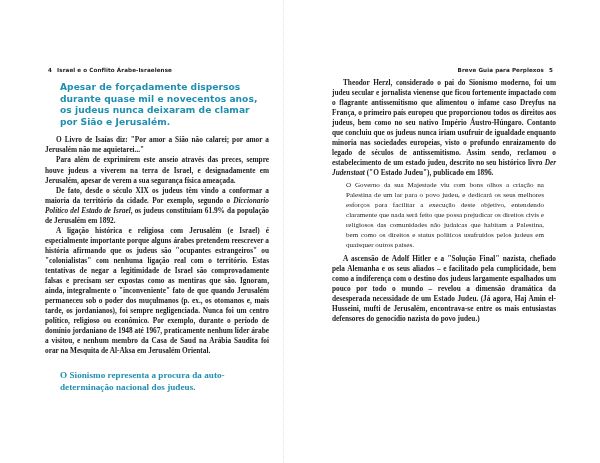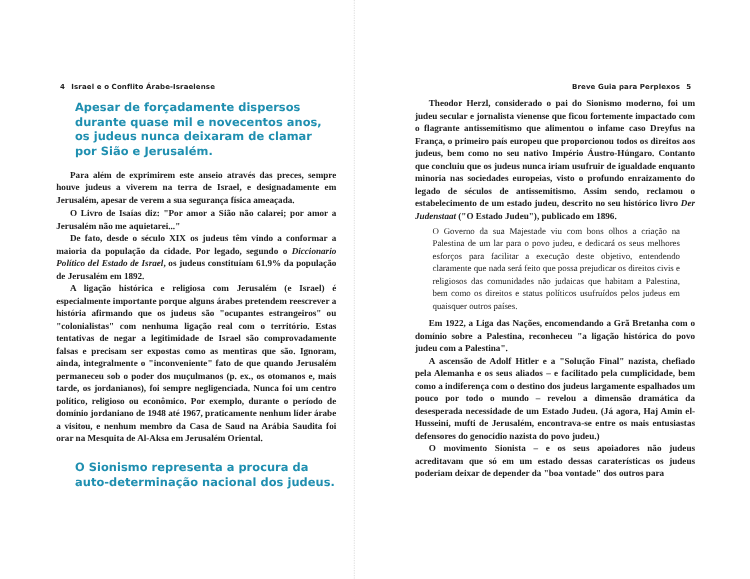--- a/index.html
+++ b/index.html
@@ -21,53 +21,51 @@
     font-family: "Liberation Serif", "DejaVu Serif", serif; font-size: 7.3px; line-height: 10.05px;
     color: #222; text-align: justify;
   }
   .page.left .body { top: 42px; }
   .page.right .body { top: 38px; }
   .body p { margin: 0; text-indent: 11px; font-weight: bold; }
   .h2 {
     font-family: "DejaVu Sans", sans-serif; font-weight: bold; color: #1f8fb0;
     font-size: 9.1px; line-height: 11.6px; margin: 0 0 7px 15px; text-align: left; letter-spacing: 0.05px;
   }
-  .h2.second { margin-top: 14px; margin-bottom: 9px; }
+  .h2.second { margin-top: 14px; margin-bottom: 9px; font-family: Liberation Serif, serif; }
   em { font-style: italic; }
   blockquote {
     margin: 3px 12px 3px 14px; padding: 0; font-size: 7.1px; line-height: 9.9px; text-align: justify;
   }
 </style>
 </head>
 <body>
 
 <div class="spread">
   <div class="gutter"></div>
 
   <div class="page left">
     <div class="running-head">
       <span class="num">4</span>
       <span>Israel e o Conflito Árabe-Israelense</span>
     </div>
     <div class="body">
       <div class="h2">Apesar de forçadamente dispersos durante quase mil e novecentos anos, os judeus nunca deixaram de clamar por Sião e Jerusalém.</div>
+      <p>O Livro de Isaías diz: "Por amor a Sião não calarei; por amor a Jerusalém não me aquietarei..."</p>
       <p>Para além de exprimirem este anseio através das preces, sempre houve judeus a viverem na terra de Israel, e designadamente em Jerusalém, apesar de verem a sua segurança física ameaçada.</p>
-      <p>O Livro de Isaías diz: "Por amor a Sião não calarei; por amor a Jerusalém não me aquietarei..."</p>
-      <p><span>De fato, desde o século XIX os judeus têm vindo a conformar a maioria da população da cidade. Por legado, segundo o </span><em>Diccionario Político del Estado de Israel</em><span>, os judeus constituíam 61.9% da população de Jerusalém em 1892.</span></p>
+      <p><span>De fato, desde o século XIX os judeus têm vindo a conformar a maioria da território da cidade. Por exemplo, segundo o </span><em>Diccionario Político del Estado de Israel</em><span>, os judeus constituíam 61.9% da população de Jerusalém em 1892.</span></p>
       <p>A ligação histórica e religiosa com Jerusalém (e Israel) é especialmente importante porque alguns árabes pretendem reescrever a história afirmando que os judeus são "ocupantes estrangeiros" ou "colonialistas" com nenhuma ligação real com o território. Estas tentativas de negar a legitimidade de Israel são comprovadamente falsas e precisam ser expostas como as mentiras que são. Ignoram, ainda, integralmente o "inconveniente" fato de que quando Jerusalém permaneceu sob o poder dos muçulmanos (p. ex., os otomanos e, mais tarde, os jordanianos), foi sempre negligenciada. Nunca foi um centro político, religioso ou econômico. Por exemplo, durante o período de domínio jordaniano de 1948 até 1967, praticamente nenhum líder árabe a visitou, e nenhum membro da Casa de Saud na Arábia Saudita foi orar na Mesquita de Al-Aksa em Jerusalém Oriental.</p>
       <div class="h2 second">O Sionismo representa a procura da auto-determinação nacional dos judeus.</div>
     </div>
   </div>
 
   <div class="page right">
     <div class="running-head">
       <span>Breve Guia para Perplexos</span>
       <span class="num">5</span>
     </div>
     <div class="body">
       <p><span>Theodor Herzl, considerado o pai do Sionismo moderno, foi um judeu secular e jornalista vienense que ficou fortemente impactado com o flagrante antissemitismo que alimentou o infame caso Dreyfus na França, o primeiro país europeu que proporcionou todos os direitos aos judeus, bem como no seu nativo Império Áustro-Húngaro. Contanto que concluiu que os judeus nunca iriam usufruir de igualdade enquanto minoria nas sociedades europeias, visto o profundo enraizamento do legado de séculos de antissemitismo. Assim sendo, reclamou o estabelecimento de um estado judeu, descrito no seu histórico livro </span><em>Der Judenstaat</em><span> ("O Estado Judeu"), publicado em 1896.</span></p>
       <blockquote>O Governo da sua Majestade viu com bons olhos a criação na Palestina de um lar para o povo judeu, e dedicará os seus melhores esforços para facilitar a execução deste objetivo, entendendo claramente que nada será feito que possa prejudicar os direitos civis e religiosos das comunidades não judaicas que habitam a Palestina, bem como os direitos e status políticos usufruídos pelos judeus em quaisquer outros países.</blockquote>
-      <p>Em 1922, a Liga das Nações, encomendando a Grã Bretanha com o domínio sobre a Palestina, reconheceu "a ligação histórica do povo judeu com a Palestina".</p>
       <p>A ascensão de Adolf Hitler e a "Solução Final" nazista, chefiado pela Alemanha e os seus aliados – e facilitado pela cumplicidade, bem como a indiferença com o destino dos judeus largamente espalhados um pouco por todo o mundo – revelou a dimensão dramática da desesperada necessidade de um Estado Judeu. (Já agora, Haj Amin el-Husseini, mufti de Jerusalém, encontrava-se entre os mais entusiastas defensores do genocídio nazista do povo judeu.)</p>
-      <p>O movimento Sionista – e os seus apoiadores não judeus acreditavam que só em um estado dessas caraterísticas os judeus poderiam deixar de depender da "boa vontade" dos outros para</p>
     </div>
   </div>
 </div>
 
 </body></html>

